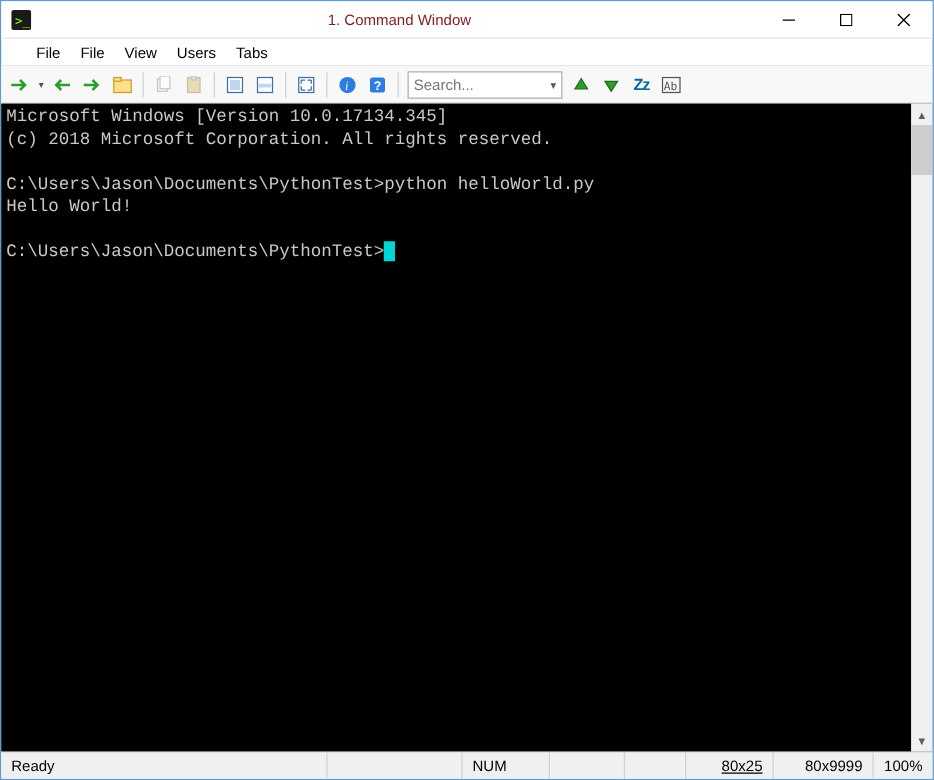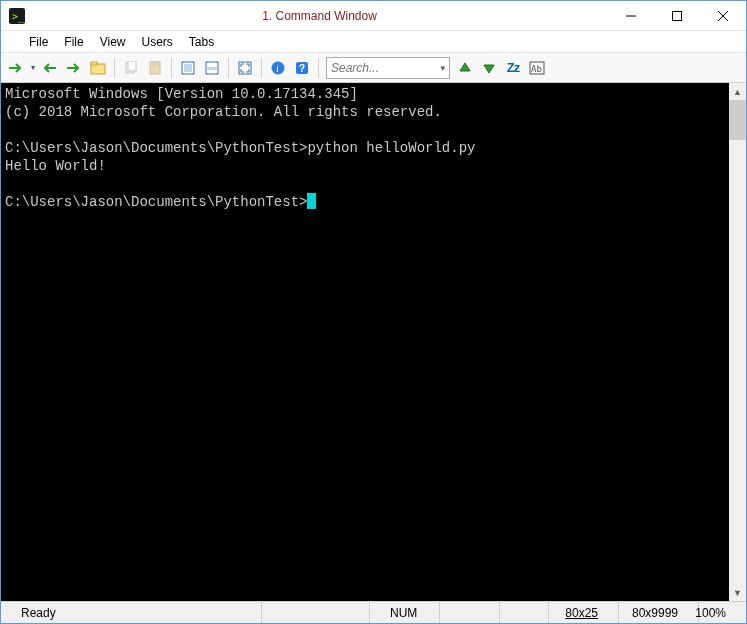--- a/index.html
+++ b/index.html
@@ -88,21 +88,20 @@
     border: 1px solid #adadad;
     background: #fff;
     padding: 0 4px;
     margin: 0 2px;
   }
   .search-box input {
     border: none;
     outline: none;
     width: 100%;
     font-size: 12px;
-    font-style: italic;
     color: #6d6d6d;
     background: transparent;
   }
   .search-box .caret { font-size: 9px; color: #555; margin-left:4px;}
   
   .terminal-wrap {
     flex: 1;
     display: flex;
     background: #0f172a;
     position: relative;
@@ -152,21 +151,21 @@
   .statusbar {
     height: 22px;
     display: flex;
     align-items: center;
     background: #f0f0f0;
     border-top: 1px solid #d0d0d0;
     font-size: 12px;
     color: #000;
   }
   .statusbar .cell {
-    padding: 0 20px;
+    padding: 0 8px;
     height: 100%;
     display:flex;align-items:center;
     border-left: 1px solid #d0d0d0;
   }
   .statusbar .cell:first-child { border-left: none; }
   .statusbar .spacer { flex: 1; }
 
   .Zz { font-family: "Segoe UI", sans-serif; font-weight:bold; letter-spacing:-1px; font-size:13px; color:#0369a1;}
 </style>
 </head>

